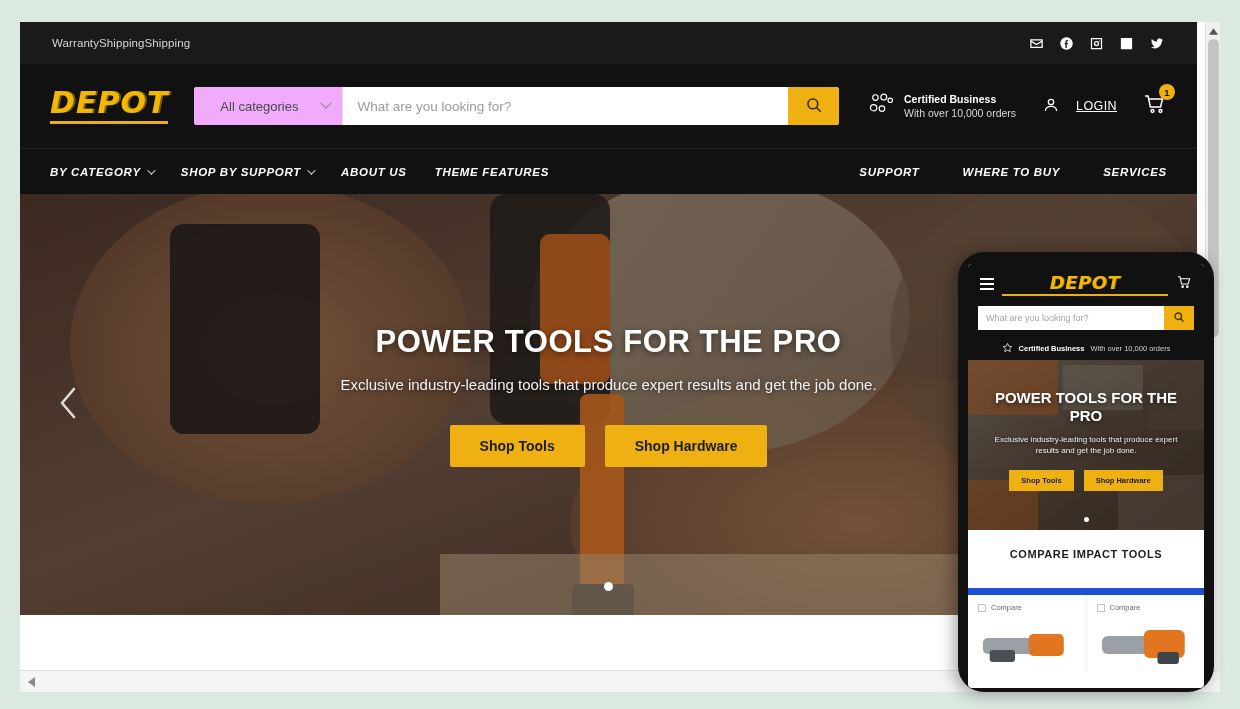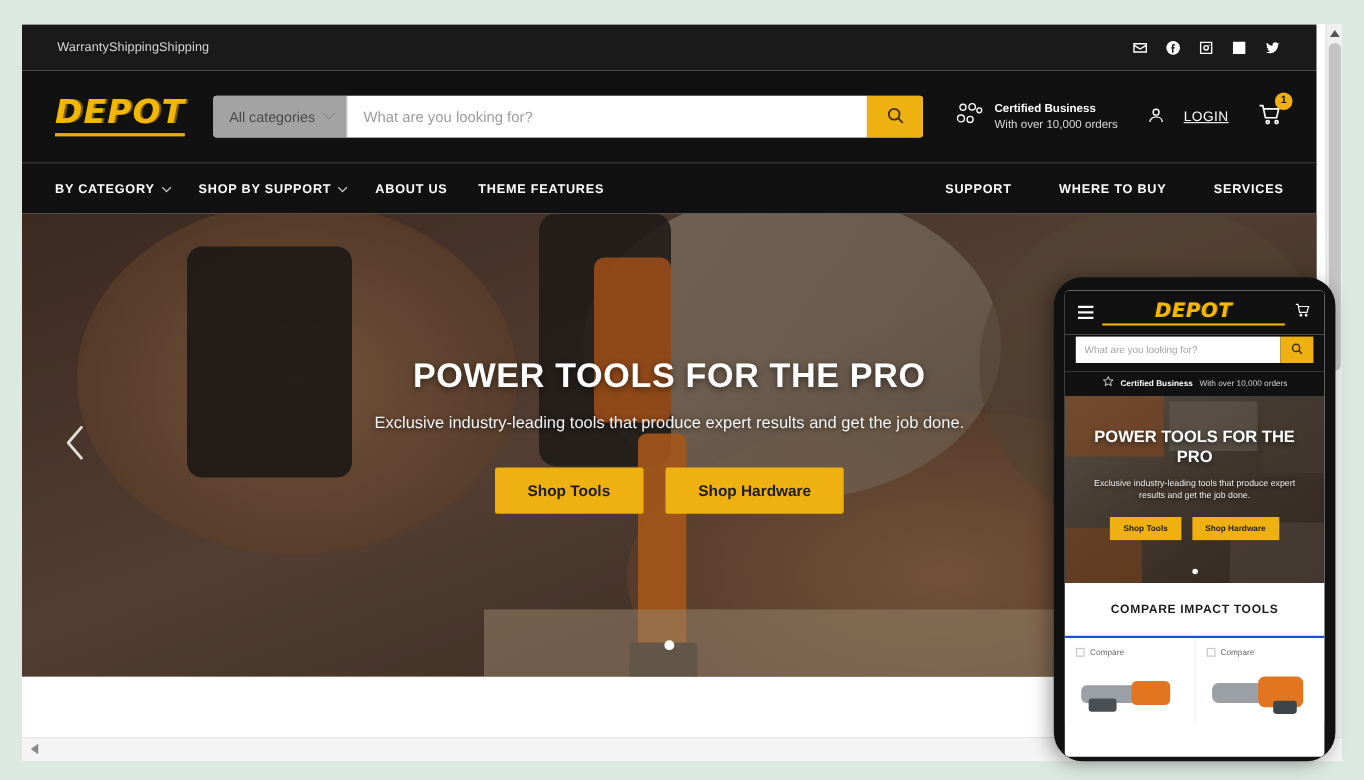--- a/index.html
+++ b/index.html
@@ -58,24 +58,24 @@
     border-bottom: 3px solid #e8b012;
     line-height: 1;
     margin-right: 26px;
   }
   .searchwrap {
     display: flex; align-items: center;
     height: 38px; width: 645px;
     background: #fff; border-radius: 3px; overflow: hidden;
   }
   .cat-select {
-    display: flex; align-items: center; gap: 9px;
-    height: 100%; padding: 0 12px 0 14px;
+    display: flex; align-items: center; gap: 24px;
+    height: 100%; padding: 0 12px 0 26px;
     font-size: 13px; color: #4a4a4a;
-    background: #a3a3a3;
+    background: #f0abfc;
     border-right: 1px solid #e0e0e0;
     white-space: nowrap;
   }
   .chev { width: 8px; height: 8px; border-right: 1.6px solid #888; border-bottom: 1.6px solid #888; transform: rotate(45deg) translate(-2px,-2px); }
   .search-input {
     flex: 1; height: 100%; border: none; outline: none;
     font-size: 13.5px; color: #333; padding: 0 14px;
     font-family: "Liberation Sans", sans-serif;
   }
   .search-input::placeholder { color: #9b9b9b; }
@@ -98,20 +98,21 @@
     font-size: 9.5px; font-weight: bold;
     display: flex; align-items: center; justify-content: center;
   }
 
   
   .navbar {
     background: #111111; height: 46px;
     display: flex; align-items: center;
     padding: 16px 30px;
     border-top: 1px solid #232323;
+    font-style: italic;
   }
   .nav-left, .nav-right { display: flex; align-items: center; }
   .nav-right { margin-left: auto; }
   .nav-item {
     color: #fff; font-size: 11.5px; font-weight: bold;
     letter-spacing: .7px; text-decoration: none;
     margin-right: 28px; display: flex; align-items: center; gap: 6px;
     white-space: nowrap;
   }
   .nav-right .nav-item { margin-right: 0; margin-left: 43px; }
@@ -245,21 +246,21 @@
   }
   .m-hero-title { color: #fff; font-size: 15px; font-weight: bold; line-height: 1.25; text-shadow: 0 2px 5px rgba(0,0,0,.55); }
   .m-hero-sub { color: #ececec; font-size: 8px; margin-top: 8px; line-height: 1.4; text-shadow: 0 1px 4px rgba(0,0,0,.6); }
   .m-ctas { display: flex; gap: 10px; margin-top: 14px; }
   .m-btn { background: #eeb111; color: #1c1c1c; font-size: 7.5px; font-weight: bold; border: none; padding: 6px 12px; cursor: pointer; }
   .m-dots { position: absolute; left: 0; right: 0; bottom: 8px; display: flex; justify-content: center; gap: 5px; }
   .m-dot { width: 5px; height: 5px; border-radius: 50%; background: rgba(255,255,255,.5); }
   .m-dot.active { background: #fff; }
   .m-compare { background: #fff; padding-top: 18px; text-align: center; }
   .m-compare-title { font-size: 11px; font-weight: bold; letter-spacing: .6px; color: #1d1d1d; }
-  .m-cards { display: flex; margin-top: 18px; border-top: 2px solid #1d4ed8; }
+  .m-cards { display: flex; margin-top: 28px; border-top: 7px solid #1d4ed8; }
   .m-card { flex: 1; padding: 8px 10px; position: relative; }
   .m-card + .m-card { border-left: 1px solid #eee; }
   .m-card-head { display: flex; align-items: center; gap: 5px; }
   .m-checkbox { width: 8px; height: 8px; border: 1px solid #c4c4c4; background: #fff; cursor: pointer; }
   .m-compare-label { font-size: 7.5px; color: #6b6b6b; }
   .m-tool { height: 44px; margin-top: 8px; border-radius: 3px; }
 </style>
 </head>
 <body>
 

